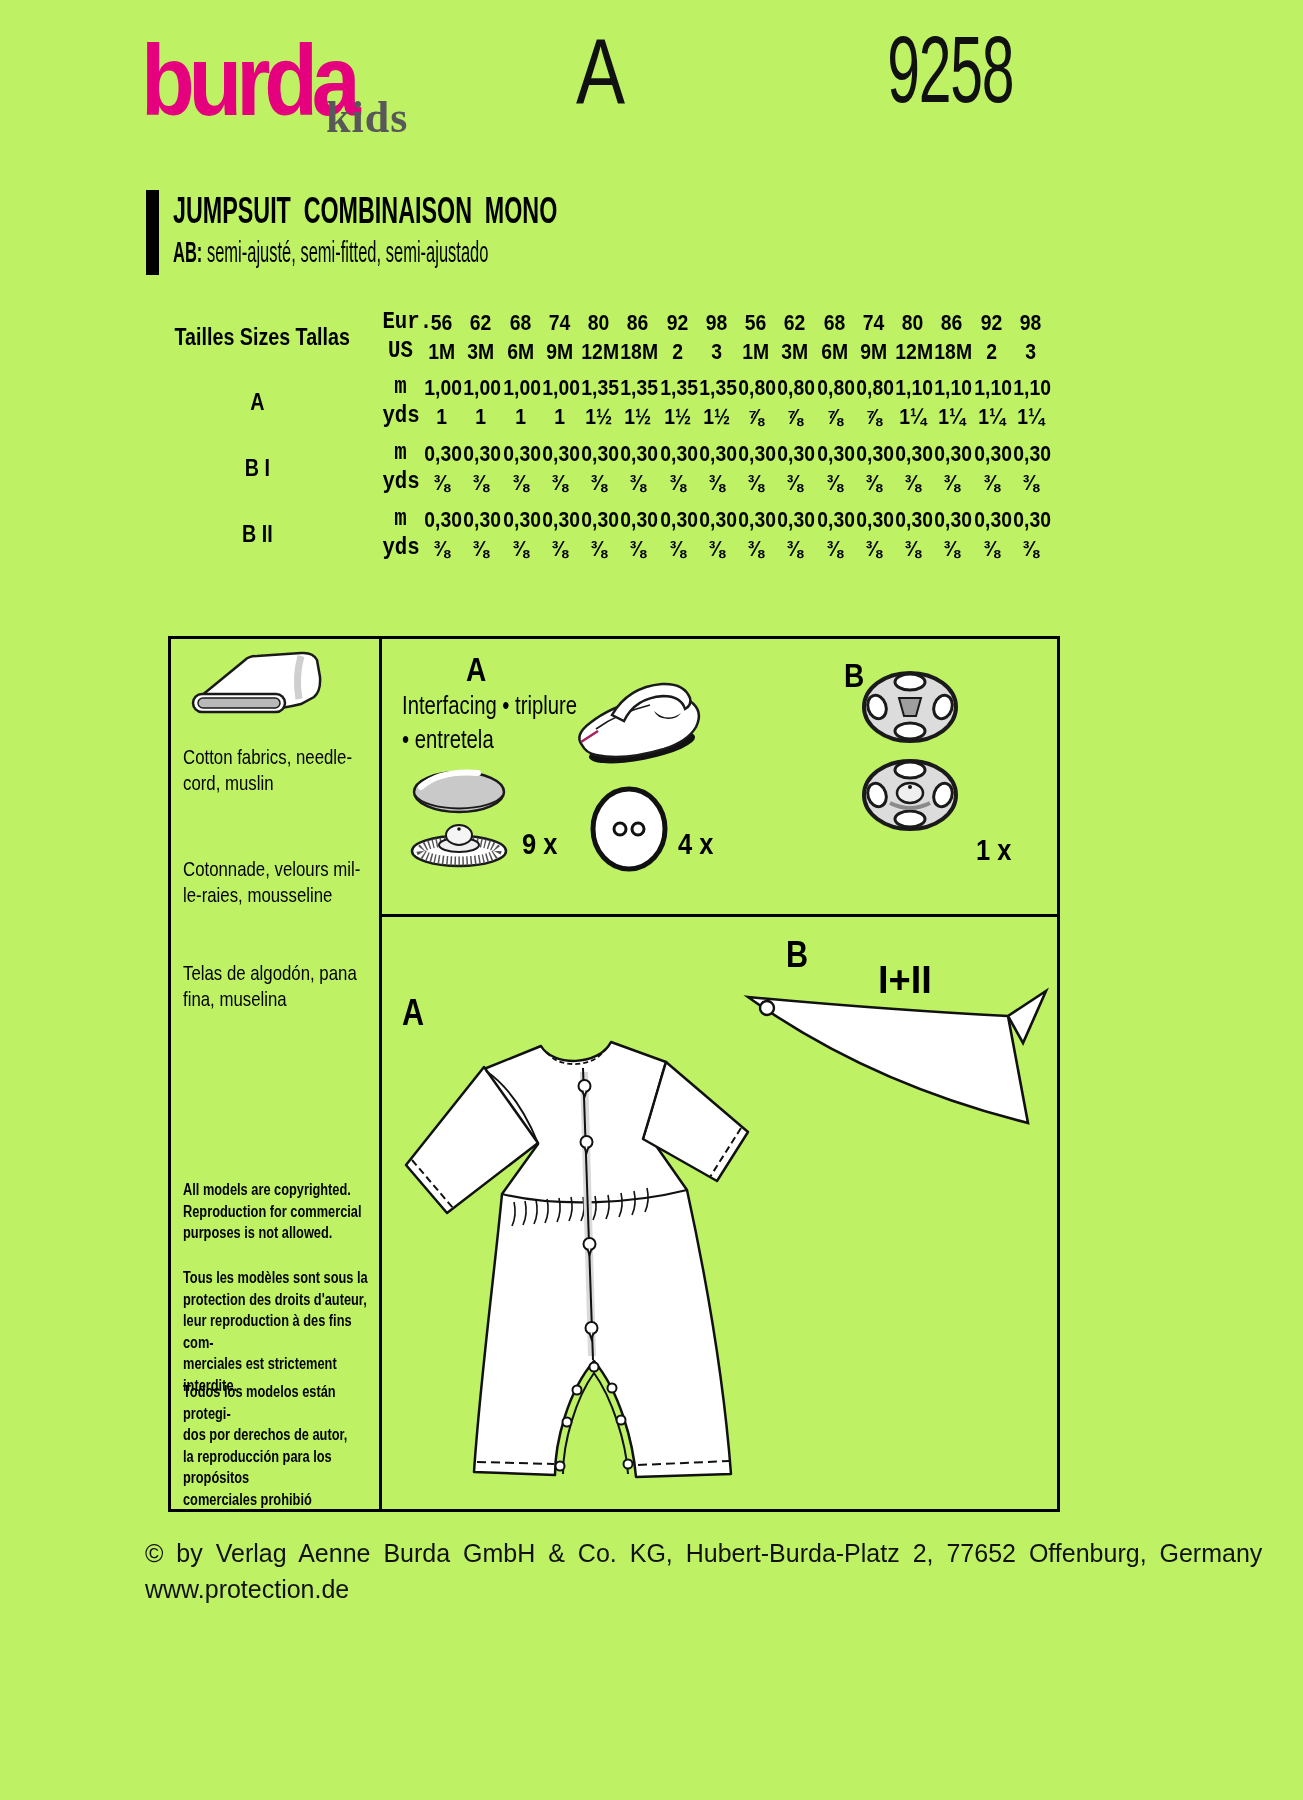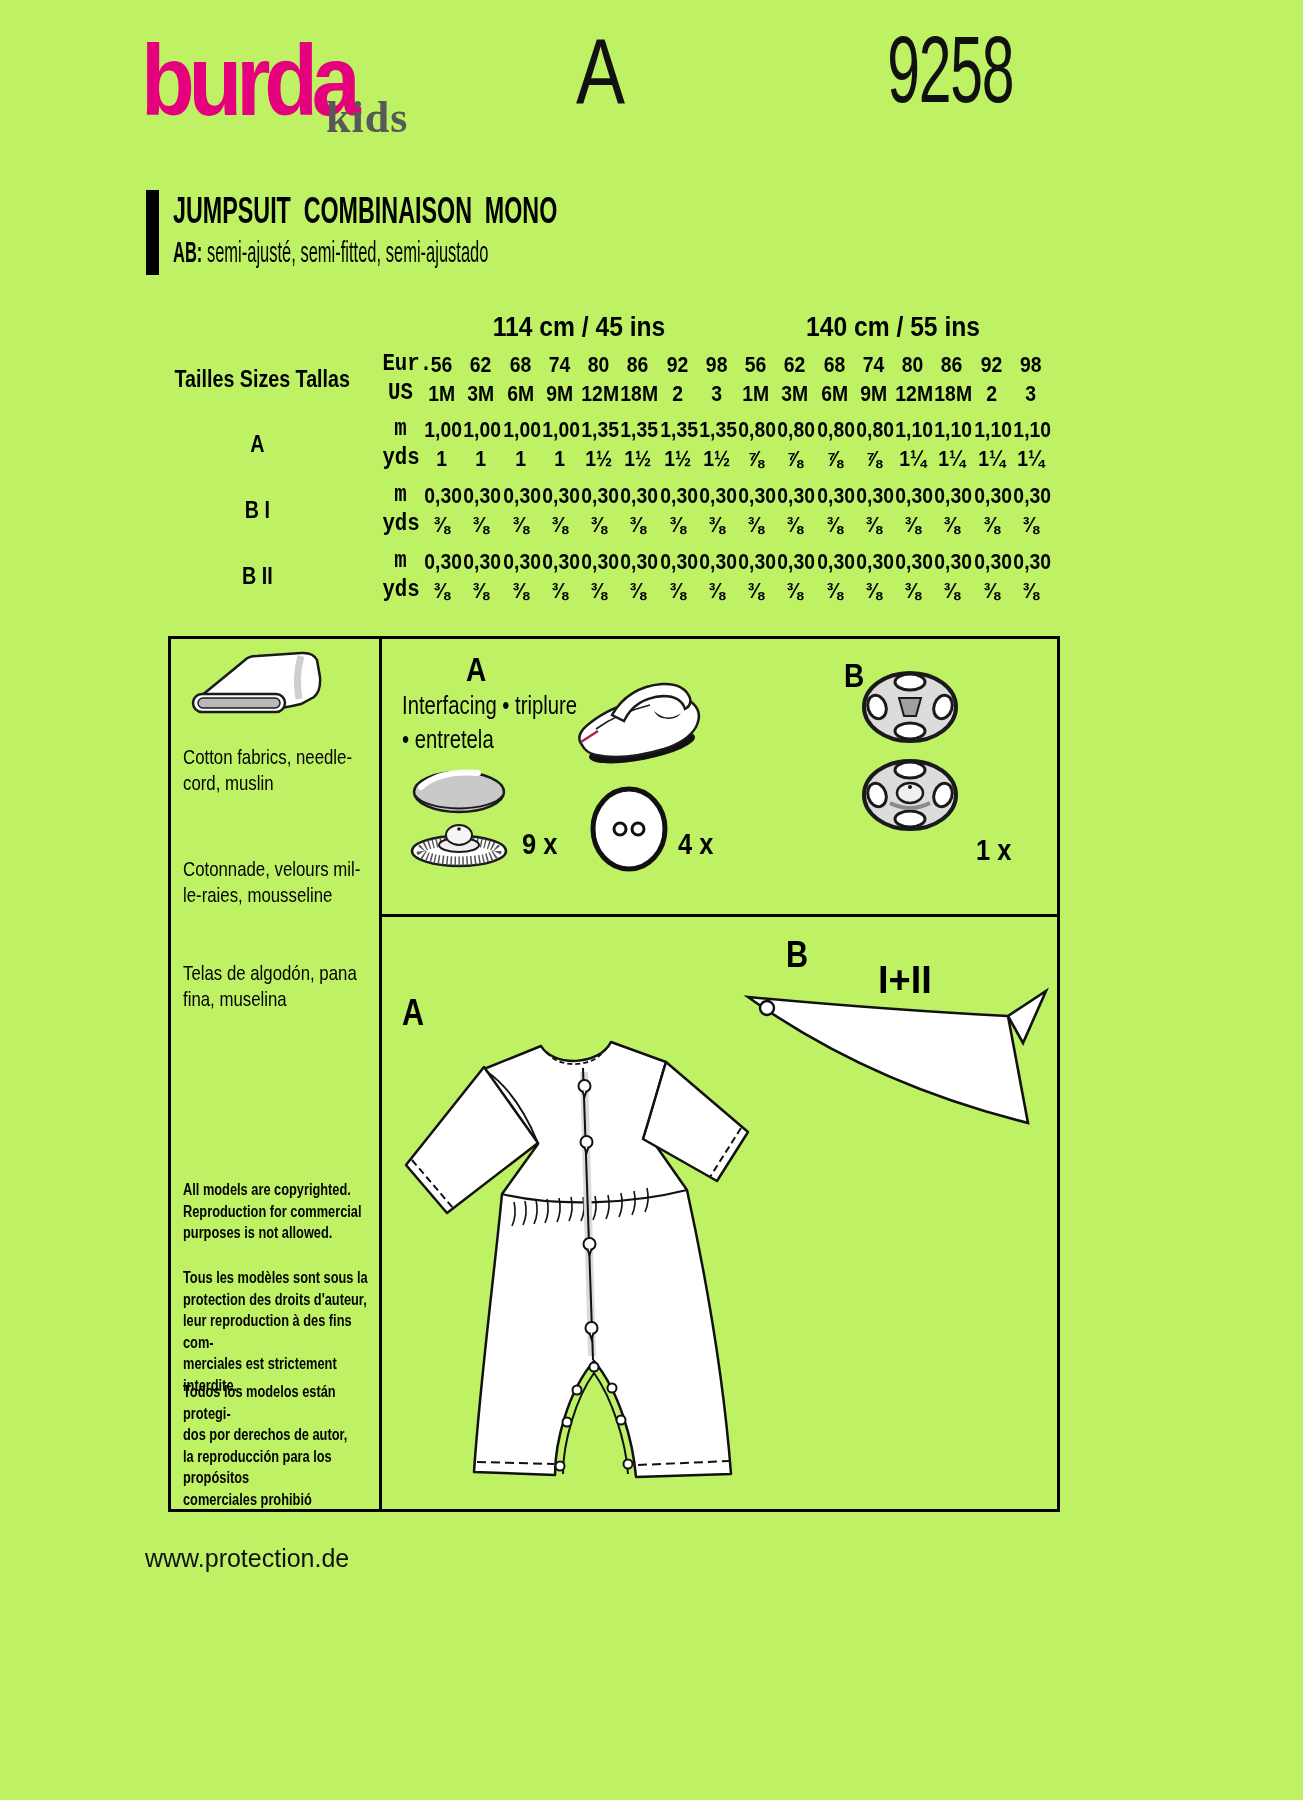--- a/index.html
+++ b/index.html
@@ -99,29 +99,20 @@
         <col style="width: 39.25px;">
         <col style="width: 39.25px;">
         <col style="width: 39.25px;">
         <col style="width: 39.25px;">
         <col style="width: 39.25px;">
         <col style="width: 39.25px;">
         <col style="width: 39.25px;">
         <col style="width: 39.25px;">
       </colgroup>
       <tbody>
-        <tr class="r-head">
-          <td class="c-blank" colspan="2"></td>
-          <td class="c-group" colspan="8">
-            <div class="t2">114 cm / 45 ins</div>
-          </td>
-          <td class="c-group last" colspan="8">
-            <div class="t2">140 cm / 55 ins</div>
-          </td>
-        </tr>
         <tr class="r-sizes">
           <td class="c-label">
             <div class="t2l">Tailles Sizes Tallas</div>
           </td>
           <td class="c-unit">
             <div class="t2r">Eur.</div>
             <div class="t2r">US</div>
           </td>
           <td class="c-val">
             <div class="t2">56</div>
@@ -553,18 +544,19 @@
           <circle cx="177" cy="400" r="4.5"></circle>
             <circle cx="231" cy="398" r="4.5"></circle>
           <circle cx="170" cy="444" r="4.5"></circle>
             <circle cx="238" cy="442" r="4.5"></circle>
         </g>
       </svg>
     </div>
   </div>
 
   <div class="footer">
+    <div class="footer-line1">© by Verlag Aenne Burda GmbH &amp; Co. KG, Hubert-Burda-Platz 2, 77652 Offenburg, Germany</div>
     <div class="footer-line2">
       <span>www.protection.de</span>
     </div>
   </div>
 
 </div>
 
 </body></html>

